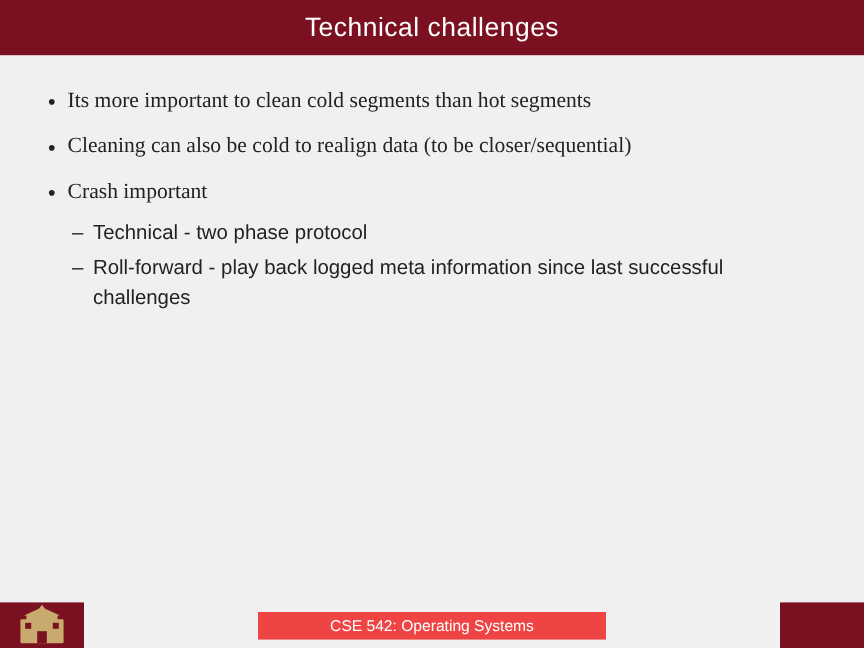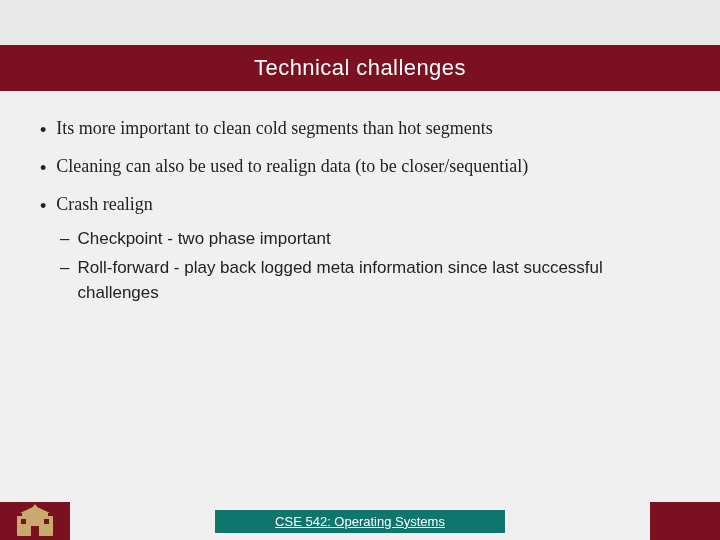--- a/index.html
+++ b/index.html
@@ -14,21 +14,20 @@
       flex-direction: column;
     }
 
     .slide-container {
       width: 720px;
       height: 540px;
       background: #f0f0f0;
       display: flex;
       flex-direction: column;
       position: relative;
-      margin-top: 45px;
     }
 
     
     .title-bar {
       background: #7a1020;
       color: white;
       text-align: center;
       padding: 10px 20px;
       font-size: 22px;
       font-weight: normal;
@@ -125,26 +124,25 @@
 
     .footer-middle-block {
       flex: 1;
       background: #f0f0f0;
       display: flex;
       align-items: center;
       justify-content: center;
     }
 
     .footer-center-label {
-      background: #0f766e;
+      background: #ef4444;
       color: white;
       font-size: 13px;
       padding: 4px 60px;
       text-align: center;
-      text-decoration: underline;
     }
 
     .footer-right-block {
       width: 70px;
       background: #7a1020;
     }
   </style>
 </head>
 <body>
 
@@ -155,32 +153,32 @@
   <div class="content-area">
     <ul class="bullet-list">
 
       <li class="bullet-item">
         <span class="bullet-dot">•</span>
         <span class="bullet-text">Its more important to clean cold segments than hot segments</span>
       </li>
 
       <li class="bullet-item">
         <span class="bullet-dot">•</span>
-        <span class="bullet-text">Cleaning can also be used to realign data (to be closer/sequential)</span>
+        <span class="bullet-text">Cleaning can also be cold to realign data (to be closer/sequential)</span>
       </li>
 
       <li class="bullet-item" style="flex-direction: column; align-items: flex-start;">
         <div style="display:flex; align-items: flex-start;">
           <span class="bullet-dot">•</span>
-          <span class="bullet-text">Crash realign</span>
+          <span class="bullet-text">Crash important</span>
         </div>
         <ul class="sub-bullet-list">
           <li class="sub-bullet-item">
             <span class="sub-dash">–</span>
-            <span class="sub-text">Checkpoint - two phase important</span>
+            <span class="sub-text">Technical - two phase protocol</span>
           </li>
           <li class="sub-bullet-item">
             <span class="sub-dash">–</span>
             <span class="sub-text">Roll-forward - play back logged meta information since last successful challenges</span>
           </li>
         </ul>
       </li>
 
     </ul>
   </div>

